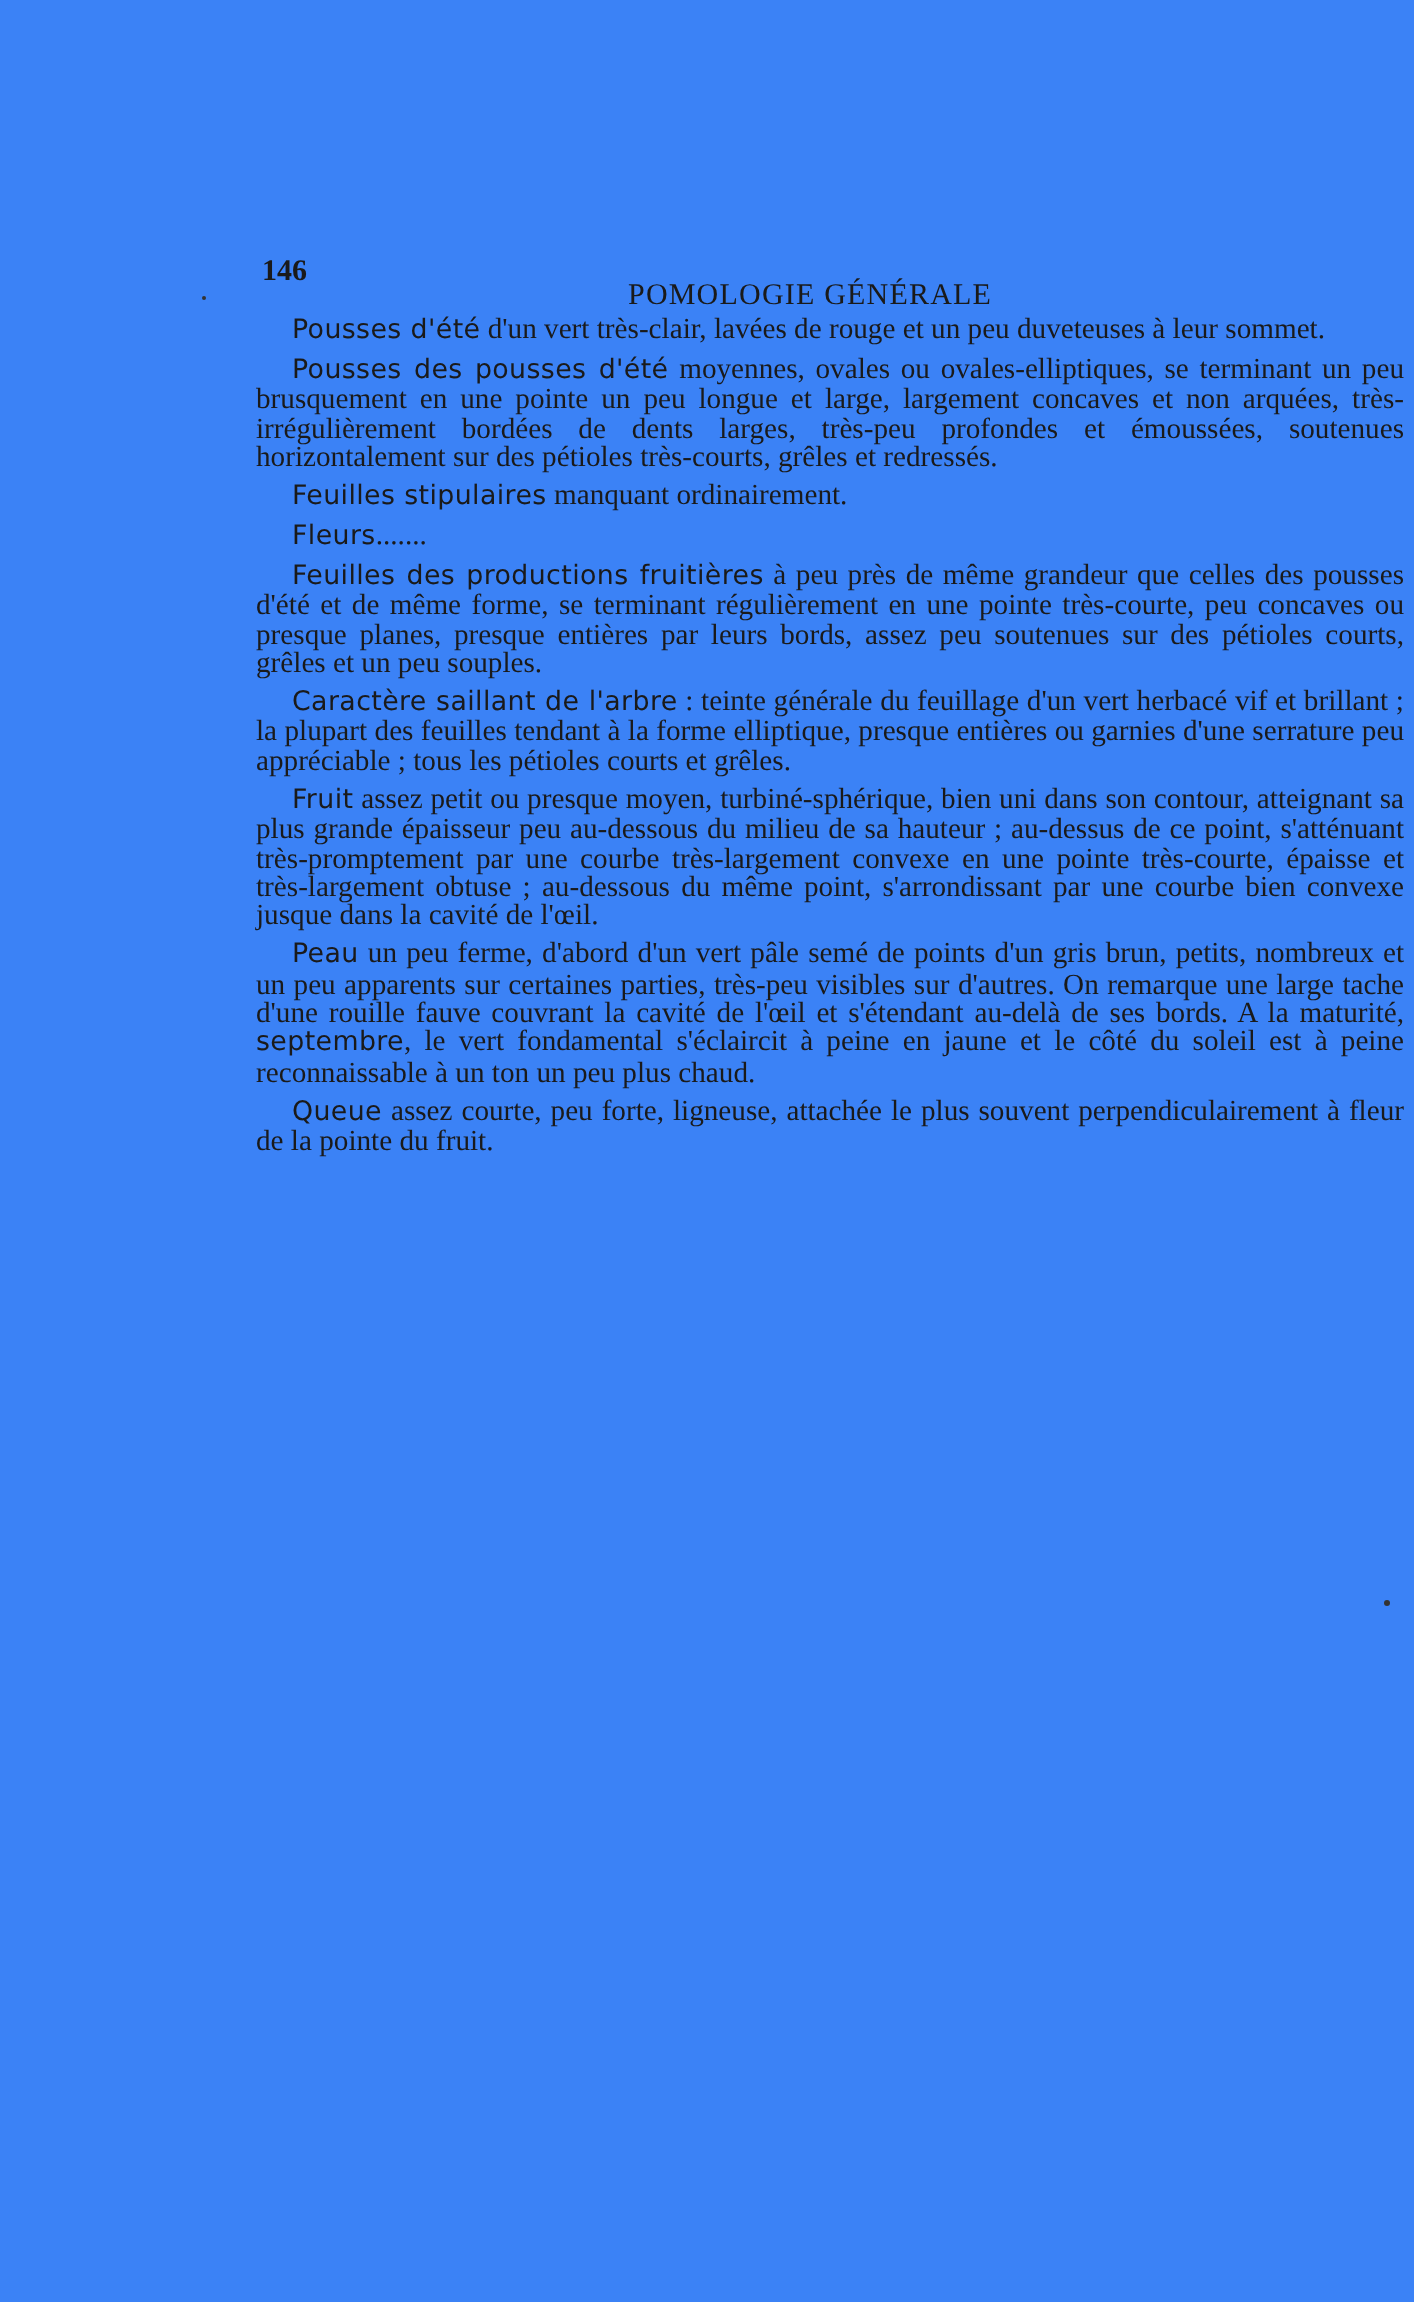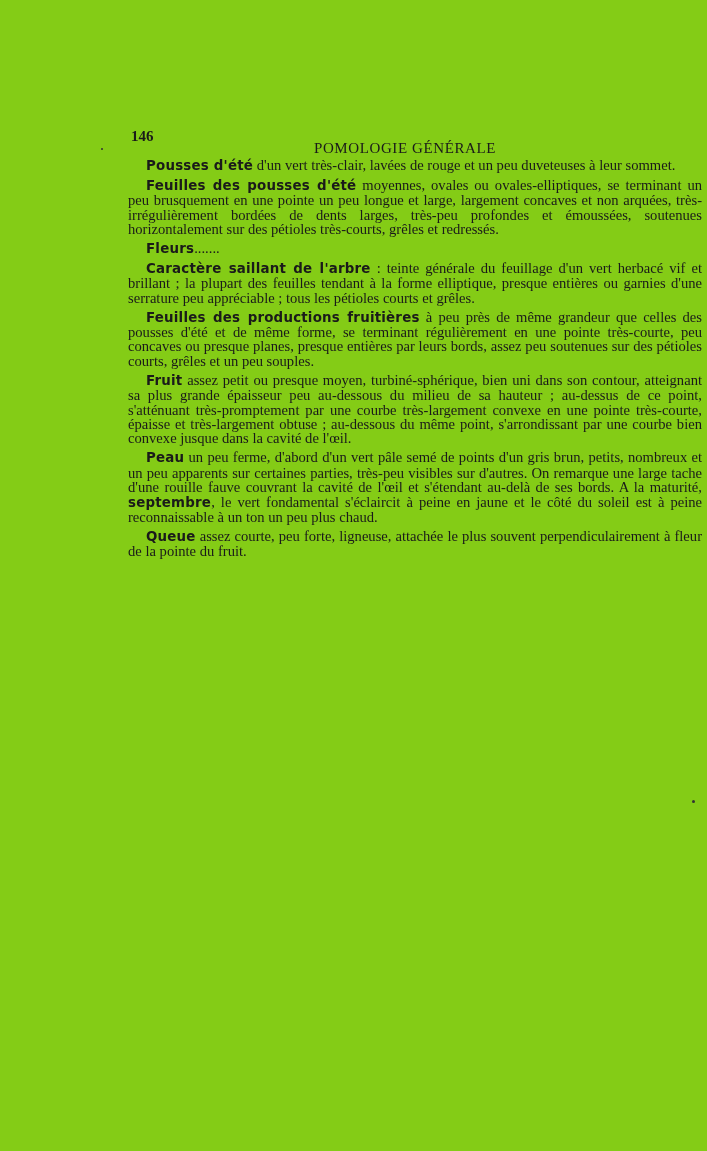--- a/index.html
+++ b/index.html
@@ -1,19 +1,19 @@
 <!DOCTYPE html>
 <html><head>
   <meta charset="utf-8">
   <style>
     html, body { margin: 0; padding: 0; background: #ffffff; }
     body { width: 707px; height: 1151px; position: relative; overflow: hidden; }
     .page {
       position: absolute; left: 0; top: 0; width: 707px; height: 1151px;
-      background: #84cc16; color: #1a1a1a;
+      background: #3b82f6; color: #1a1a1a;
       font-family: "DejaVu Serif", "Liberation Serif", serif;
     }
     .header {
       position: absolute; left: 131px; top: 128px; width: 570px; height: 22px;
     }
     .page-number {
       position: absolute; left: 0; top: 0; font-size: 15px; font-weight: bold;
       font-family: "Liberation Serif", serif;
     }
     .running-title {
@@ -21,40 +21,41 @@
       font-family: "Liberation Serif", serif;
     }
     .body-text {
       position: absolute; left: 128px; top: 158px; width: 574px;
       font-size: 14.6px; line-height: 14.4px; text-align: justify;
       font-family: "Liberation Serif", serif;
     }
     .para { margin: 0 0 4.5px 0; text-indent: 18px; }
     .para.cont { text-indent: 0; }
     .term {
-      font-family: "DejaVu Sans", sans-serif; font-weight: bold; font-size: 13.4px;
+      font-family: "DejaVu Sans", sans-serif; font-weight: normal; font-size: 13.4px;
       letter-spacing: 0.2px;
     }
     .speck { position: absolute; width: 3px; height: 3px; background: #333; border-radius: 50%; }
   </style>
 </head>
 <body>
 
 <div class="page">
   <div class="header">
     <span class="page-number">146</span>
     <span class="running-title">POMOLOGIE GÉNÉRALE</span>
   </div>
 
   <div class="body-text">
     <p class="para"><span class="term">Pousses d'été</span><span> d'un vert très-clair, lavées de rouge et un peu duveteuses à leur sommet.</span></p>
-    <p class="para"><span class="term">Feuilles des pousses d'été</span><span> moyennes, ovales ou ovales-elliptiques, se terminant un peu brusquement en une pointe un peu longue et large, largement concaves et non arquées, très-irrégulièrement bordées de dents larges, très-peu profondes et émoussées, soutenues horizontalement sur des pétioles très-courts, grêles et redressés.</span></p>
+    <p class="para"><span class="term">Pousses des pousses d'été</span><span> moyennes, ovales ou ovales-elliptiques, se terminant un peu brusquement en une pointe un peu longue et large, largement concaves et non arquées, très-irrégulièrement bordées de dents larges, très-peu profondes et émoussées, soutenues horizontalement sur des pétioles très-courts, grêles et redressés.</span></p>
+    <p class="para"><span class="term">Feuilles stipulaires</span><span> manquant ordinairement.</span></p>
     <p class="para"><span class="term">Fleurs</span><span>.......</span></p>
+    <p class="para"><span class="term">Feuilles des productions fruitières</span><span> à peu près de même grandeur que celles des pousses d'été et de même forme, se terminant régulièrement en une pointe très-courte, peu concaves ou presque planes, presque entières par leurs bords, assez peu soutenues sur des pétioles courts, grêles et un peu souples.</span></p>
     <p class="para"><span class="term">Caractère saillant de l'arbre</span><span> : teinte générale du feuillage d'un vert herbacé vif et brillant ; la plupart des feuilles tendant à la forme elliptique, presque entières ou garnies d'une serrature peu appréciable ; tous les pétioles courts et grêles.</span></p>
-    <p class="para"><span class="term">Feuilles des productions fruitières</span><span> à peu près de même grandeur que celles des pousses d'été et de même forme, se terminant régulièrement en une pointe très-courte, peu concaves ou presque planes, presque entières par leurs bords, assez peu soutenues sur des pétioles courts, grêles et un peu souples.</span></p>
     <p class="para"><span class="term">Fruit</span><span> assez petit ou presque moyen, turbiné-sphérique, bien uni dans son contour, atteignant sa plus grande épaisseur peu au-dessous du milieu de sa hauteur ; au-dessus de ce point, s'atténuant très-promptement par une courbe très-largement convexe en une pointe très-courte, épaisse et très-largement obtuse ; au-dessous du même point, s'arrondissant par une courbe bien convexe jusque dans la cavité de l'œil.</span></p>
     <p class="para"><span class="term">Peau</span><span> un peu ferme, d'abord d'un vert pâle semé de points d'un gris brun, petits, nombreux et un peu apparents sur certaines parties, très-peu visibles sur d'autres. On remarque une large tache d'une rouille fauve couvrant la cavité de l'œil et s'étendant au-delà de ses bords. A la maturité, </span><span class="term">septembre</span><span>, le vert fondamental s'éclaircit à peine en jaune et le côté du soleil est à peine reconnaissable à un ton un peu plus chaud.</span></p>
     <p class="para"><span class="term">Queue</span><span> assez courte, peu forte, ligneuse, attachée le plus souvent perpendiculairement à fleur de la pointe du fruit.</span></p>
   </div>
 
   <span class="speck" style="left:692px; top:800px;"></span>
   <span class="speck" style="left:101px; top:148px; width:2px; height:2px;"></span>
 </div>
 
 </body></html>

